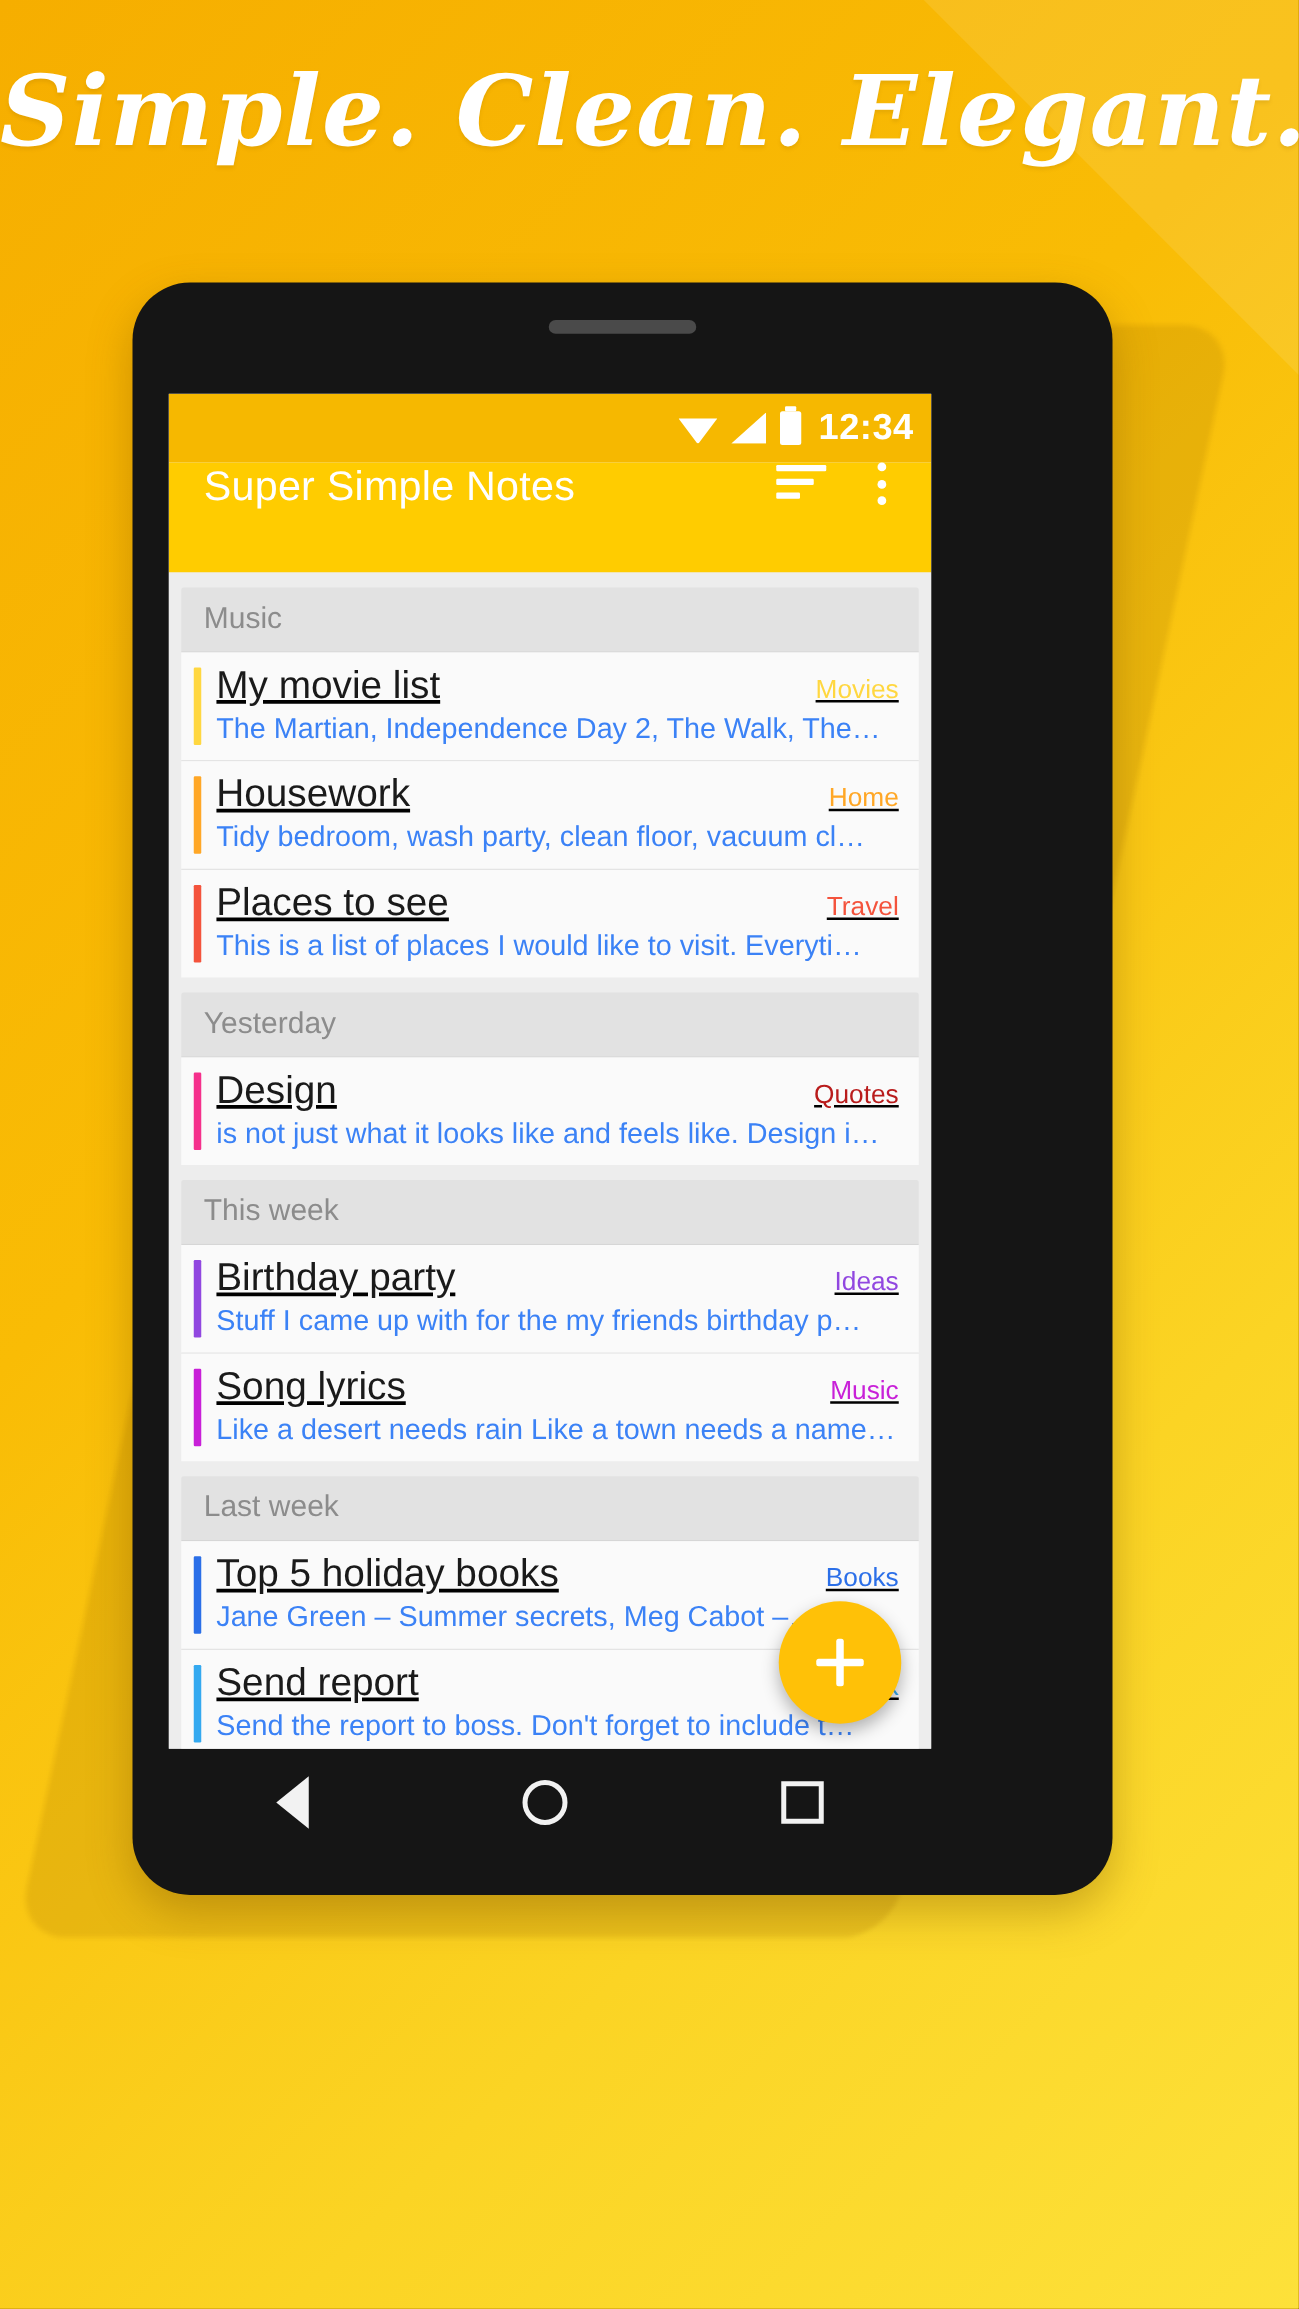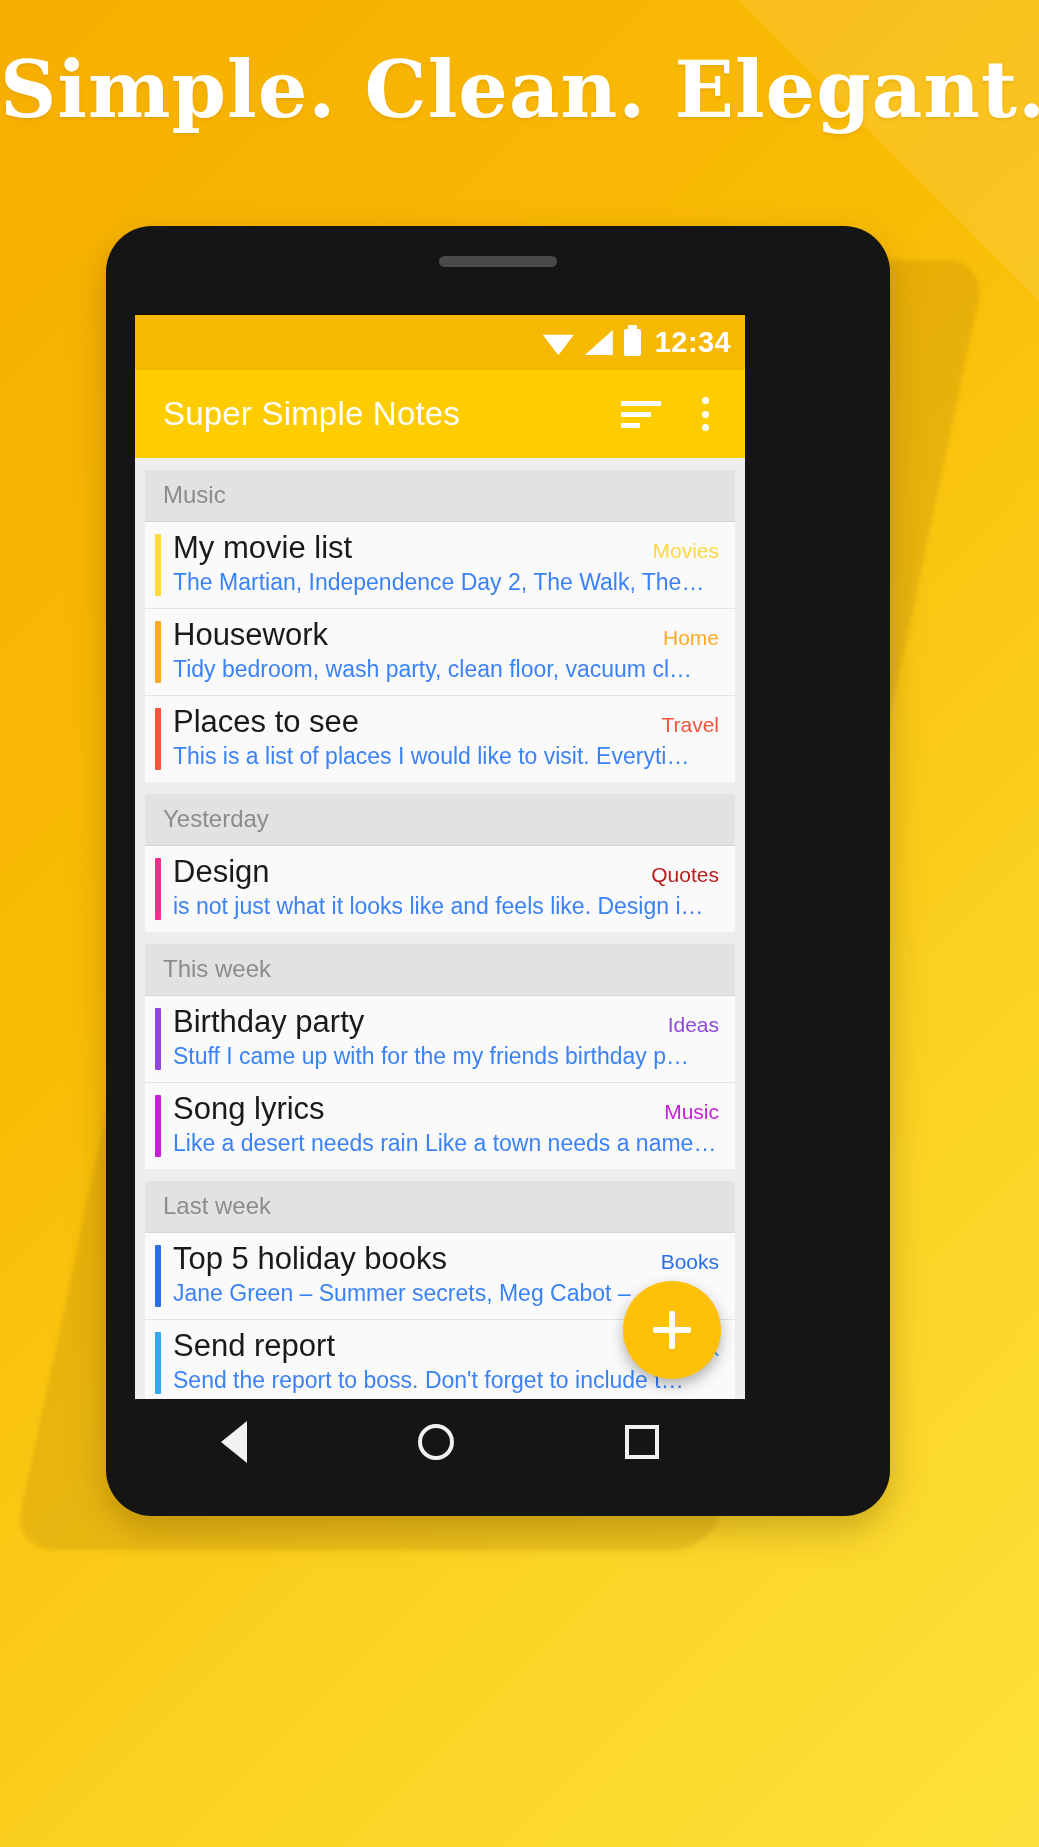--- a/index.html
+++ b/index.html
@@ -28,20 +28,21 @@
   }
 
   
   .headline {
     position: absolute;
     top: 44px;
     left: 0; right: 0;
     text-align: left;
     color: #FFFFFF;
     font-family: "DejaVu Serif", serif;
+    font-style: italic;
     font-weight: 700;
     font-size: 78px;
     letter-spacing: 1px;
     white-space: nowrap;
     text-shadow: 0 2px 3px rgba(150,100,0,0.16);
   }
 
   
   .phone-shadow {
     position: absolute;
@@ -128,21 +129,20 @@
     font-weight: 700;
     letter-spacing: 0.4px;
     margin-left: 3px;
   }
 
   
   .appbar {
     height: 88px;
     background: #FFCC00;
     display: flex;
-    align-items: center;
     padding: 0 18px 0 28px;
   }
   .appbar-title {
     color: #FFFFFF;
     font-size: 33px;
     flex: 1;
     letter-spacing: 0.2px;
   }
   .ic-sort {
     width: 40px; height: 30px;
@@ -209,20 +209,21 @@
   }
   .note-body {
     flex: 1;
     padding: 8px 16px 12px 12px;
     min-width: 0;
   }
   .note-top {
     display: flex;
     align-items: baseline;
     gap: 16px;
+    text-decoration: underline;
   }
   .note-title {
     font-size: 31px;
     color: #1A1A1A;
     flex: 1;
     white-space: nowrap;
     overflow: hidden;
     text-overflow: ellipsis;
   }
   .note-cat {

